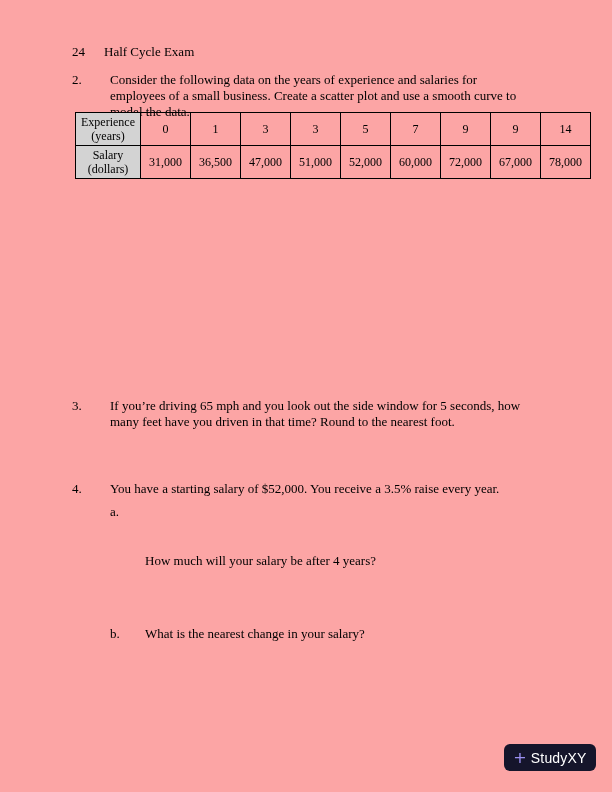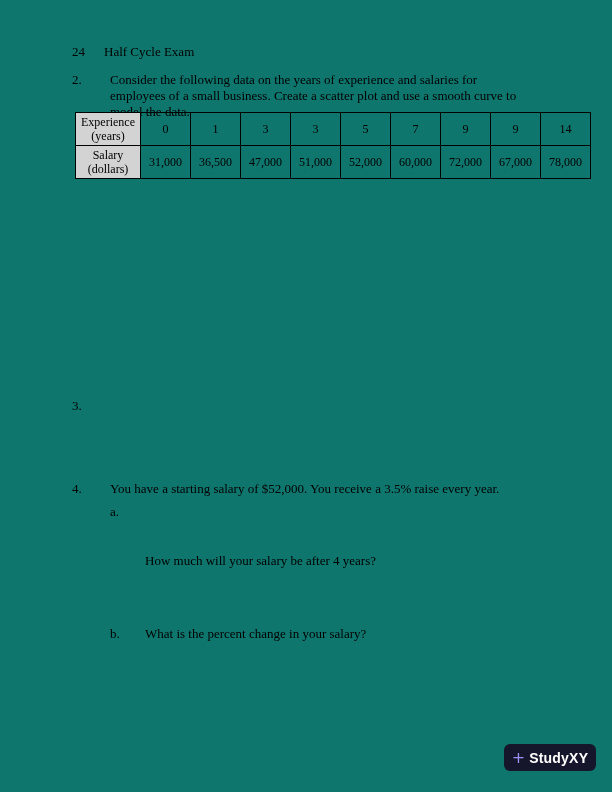--- a/index.html
+++ b/index.html
@@ -4,21 +4,21 @@
 <style>
   html, body {
     margin: 0;
     padding: 0;
     background: #ffffff;
   }
   .page {
     position: relative;
     width: 612px;
     height: 792px;
-    background: #0f766e;
+    background: #fca5a5;
     font-family: "Liberation Serif", serif;
     color: #000000;
     font-size: 13px;
     overflow: hidden;
   }
   .abs { position: absolute; }
 
   
   .hdr-pagenum { left: 72px; top: 44px; }
   .hdr-title   { left: 104px; top: 44px; }
@@ -78,21 +78,21 @@
   .brand .plus {
     color: #9b90f2;
     font-family: "DejaVu Sans", sans-serif;
     font-size: 16px;
     font-weight: 400;
     line-height: 1;
   }
   .brand .brand-text {
     color: #ffffff;
     font-family: "Liberation Sans", sans-serif;
-    font-weight: bold;
+    font-weight: normal;
     font-size: 14px;
     letter-spacing: 0.2px;
   }
 </style>
 </head>
 <body>
 
 <div class="page">
 
   <span class="abs hdr-pagenum">24</span>
@@ -124,28 +124,29 @@
       <td class="val">52,000</td>
       <td class="val">60,000</td>
       <td class="val">72,000</td>
       <td class="val">67,000</td>
       <td class="val">78,000</td>
     </tr>
   </tbody>
     </table>
 
   <span class="abs q3-num">3.</span>
+  <div class="abs q3-text">If you’re driving 65 mph and you look out the side window for 5 seconds, how many feet have you driven in that time? Round to the nearest foot.</div>
 
   <span class="abs q4-num">4.</span>
   <div class="abs q4-text">You have a starting salary of $52,000. You receive a 3.5% raise every year.</div>
 
   <span class="abs q4a-label">a.</span>
   <div class="abs q4a-text">How much will your salary be after 4 years?</div>
 
   <span class="abs q4b-label">b.</span>
-  <div class="abs q4b-text">What is the percent change in your salary?</div>
+  <div class="abs q4b-text">What is the nearest change in your salary?</div>
 
   <div class="brand">
     <span class="plus">+</span>
     <span class="brand-text">StudyXY</span>
   </div>
 
 </div>
 
 </body></html>

